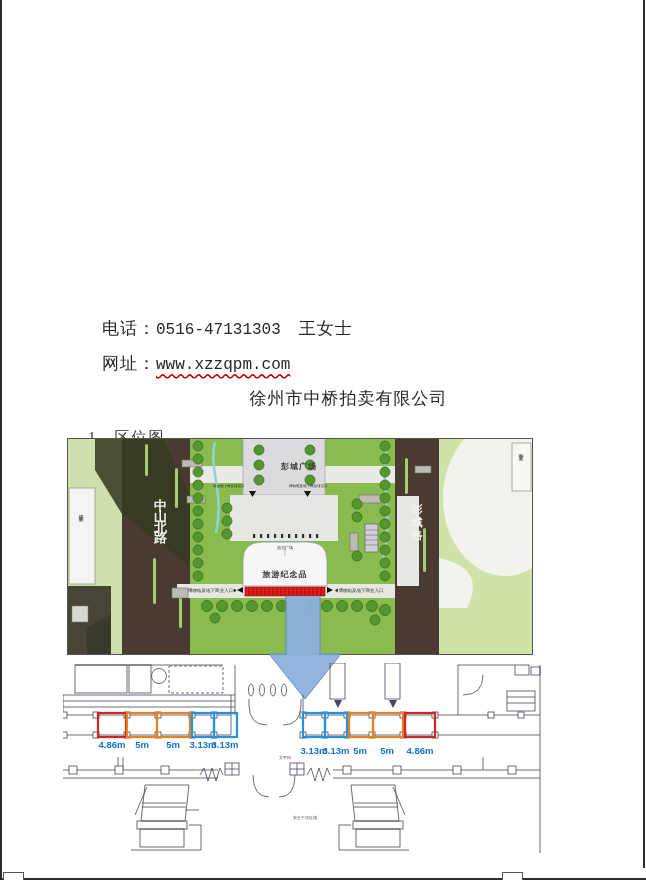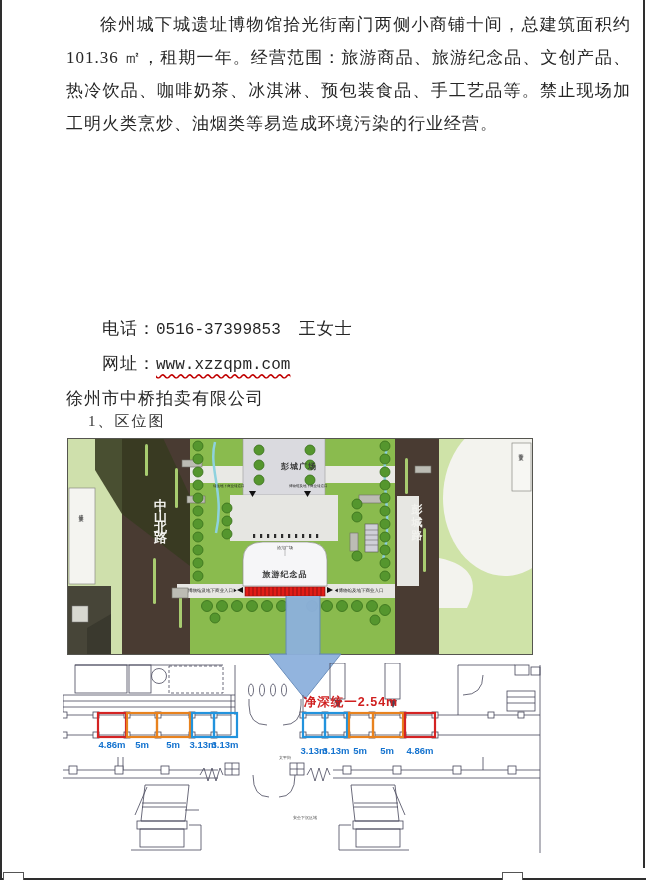--- a/index.html
+++ b/index.html
@@ -12,22 +12,22 @@
   .edge.bottom{left:0;top:878px;width:646px;height:2px;}
 
   
   .textblock{position:absolute;left:66px;top:8px;width:565px;}
   .textblock p{margin:0;font-size:17px;line-height:33px;letter-spacing:1px;
                text-align:justify;text-indent:2em;color:#262626;}
   .line{position:absolute;left:66px;width:565px;font-size:17px;line-height:33px;letter-spacing:1px;color:#262626;}
   .indent{padding-left:36px;}
   .mono{font-family:"Liberation Mono",monospace;font-size:16px;letter-spacing:0;}
   .wavy{text-decoration:underline;text-decoration-style:wavy;text-decoration-color:#c00000;text-underline-offset:4px;text-align:right;}
-  .sign{text-align:left;}
-  .sectitle{position:absolute;left:88px;top:412px;font-size:15px;letter-spacing:2px;color:#333;
+  .sign{text-align:center;}
+  .sectitle{position:absolute;left:88px;top:428px;font-size:15px;letter-spacing:2px;color:#333;
             font-family:"Liberation Serif",serif;}
 
   
   .map{position:absolute;left:67px;top:438px;width:466px;height:217px;}
   .map svg{position:absolute;left:0;top:0;}
   .maplabel{position:absolute;font-family:"Liberation Sans",sans-serif;color:#333;}
   .vtext{writing-mode:vertical-rl;text-orientation:upright;}
   .roadtxt{color:#f2f2ee;font-size:13px;letter-spacing:11px;font-weight:bold;}
   .roadtxt2{color:#f2f2ee;font-size:11px;letter-spacing:13px;font-weight:bold;}
   .bldgtxt{color:#555;font-size:5px;letter-spacing:1px;}
@@ -59,25 +59,24 @@
 </style>
 </head>
 <body>
 
 <div class="page">
   <div class="edge left"></div>
   <div class="edge right"></div>
   <div class="edge bottom"></div>
 
   <div class="textblock">
-    <p>徐州城下城遗址博物馆拾光街南门两侧小商铺十间，总建筑面积约 101.36 ㎡，租期一年。经营范围：旅游商品、旅游纪念品、文创产品、热冷饮品、咖啡奶茶、冰淇淋、预包装食品、手工艺品等。禁止现场加工明火类烹炒、油烟类等易造成环境污染的行业经营。</p>
   </div>
 
   <div class="line indent" style="top:312px;">
-    <span>电话：</span><span class="mono">0516-37399853</span><span>　</span><span>王女士</span>
+    <span>电话：</span><span class="mono">0516-47131303</span><span>　</span><span>王女士</span>
   </div>
   <div class="line indent" style="top:347px;">
     <span>网址：</span><span class="mono wavy">www.xzzqpm.com</span>
   </div>
   <div class="line sign" style="top:382px;">徐州市中桥拍卖有限公司</div>
 
   <div class="sectitle">1、区位图</div>
 
   <div class="map">
     <svg width="466" height="217" viewBox="0 0 466 217">
@@ -385,21 +384,20 @@
         <line x1="291" y1="140" x2="335" y2="140"></line>
         <line x1="291" y1="144" x2="335" y2="144"></line>
         <line x1="330" y1="124" x2="342" y2="152"></line>
         <rect class="w" x="290" y="158" width="50" height="8"></rect>
         <rect class="w" x="293" y="166" width="44" height="18" fill="url(#vh2)"></rect>
         <polyline points="288,162 276,162 276,187"></polyline>
         <line x1="276" y1="187" x2="346" y2="187" stroke-width="0.6"></line>
       </g>
     </svg>
 
-    <div class="depthnote">净深统一2.54m</div>
     <div class="dim" style="left:29px;top:76px;">4.86m</div>
     <div class="dim" style="left:59px;top:76px;">5m</div>
     <div class="dim" style="left:90px;top:76px;">5m</div>
     <div class="dim" style="left:120px;top:76px;">3.13m</div>
     <div class="dim" style="left:142px;top:76px;">3.13m</div>
     <div class="dim" style="left:231px;top:82px;">3.13m</div>
     <div class="dim" style="left:253px;top:82px;">3.13m</div>
     <div class="dim" style="left:277px;top:82px;">5m</div>
     <div class="dim" style="left:304px;top:82px;">5m</div>
     <div class="dim" style="left:337px;top:82px;">4.86m</div>

